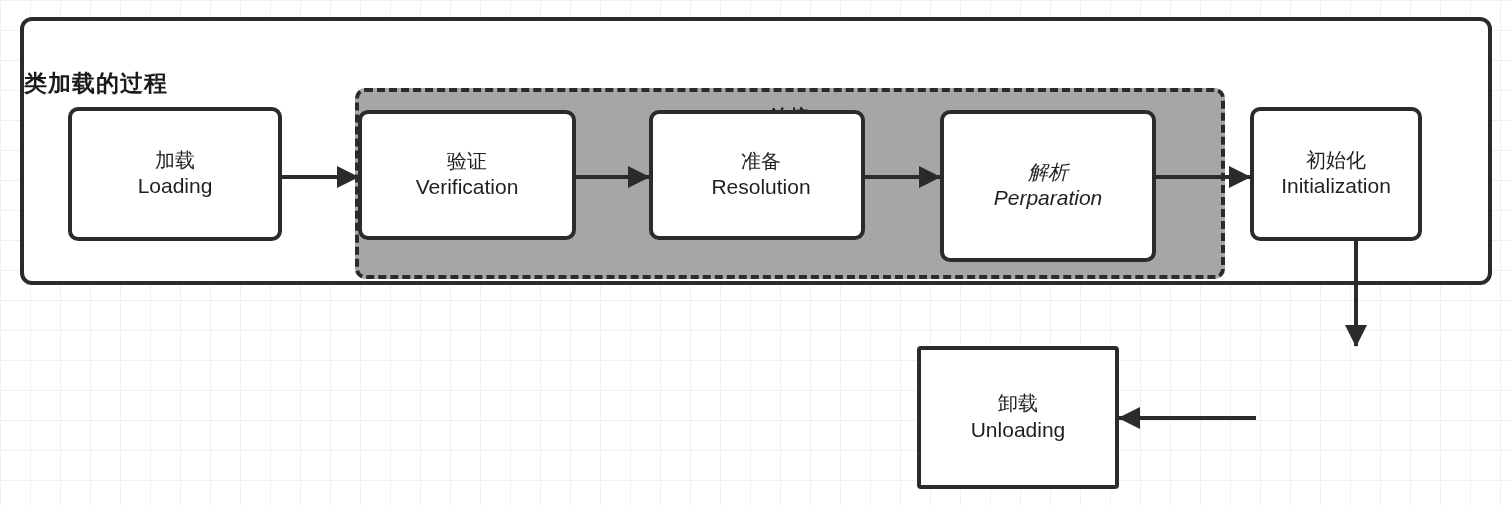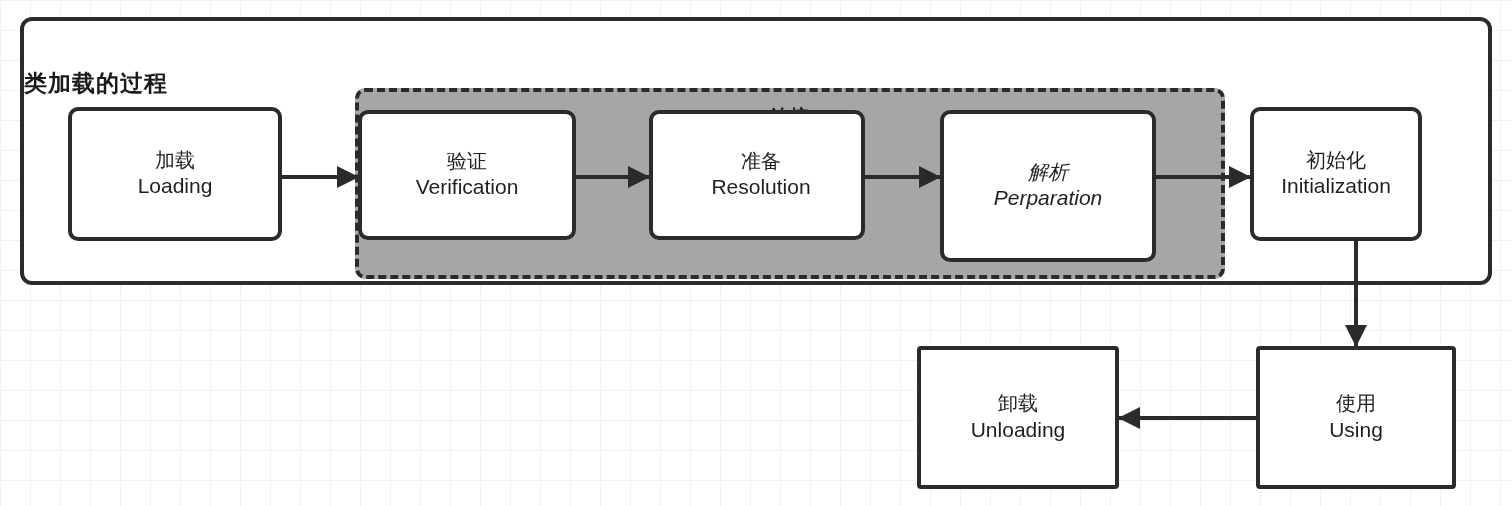--- a/index.html
+++ b/index.html
@@ -194,24 +194,20 @@
   <div class="node rounded" id="node-initialization">
     <span class="cn">初始化</span>
     <span class="en">Initialization</span>
   </div>
 
   <div class="node sharp" id="node-unloading">
     <span class="cn">卸载</span>
     <span class="en">Unloading</span>
   </div>
 
-  <div class="node sharp" id="node-using">
-    <span class="cn">使用</span>
-    <span class="en">Using</span>
-  </div>
 
   <div class="arrow-h" id="arrow-loading-verification"></div>
   <div class="arrow-h" id="arrow-verification-preparation"></div>
   <div class="arrow-h" id="arrow-preparation-resolution"></div>
   <div class="arrow-h" id="arrow-resolution-initialization"></div>
   <div class="arrow-v" id="arrow-initialization-using"></div>
   <div class="arrow-h left" id="arrow-using-unloading"></div>
 
 
 </div>

